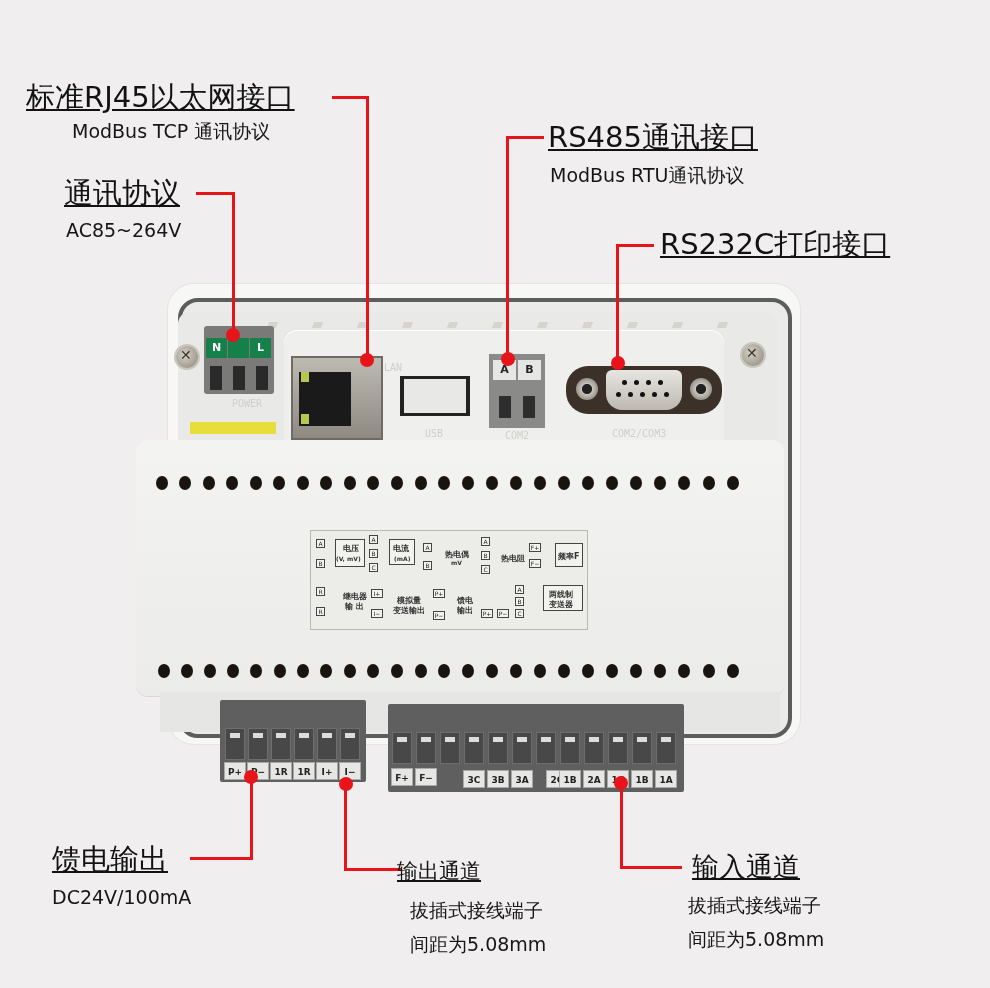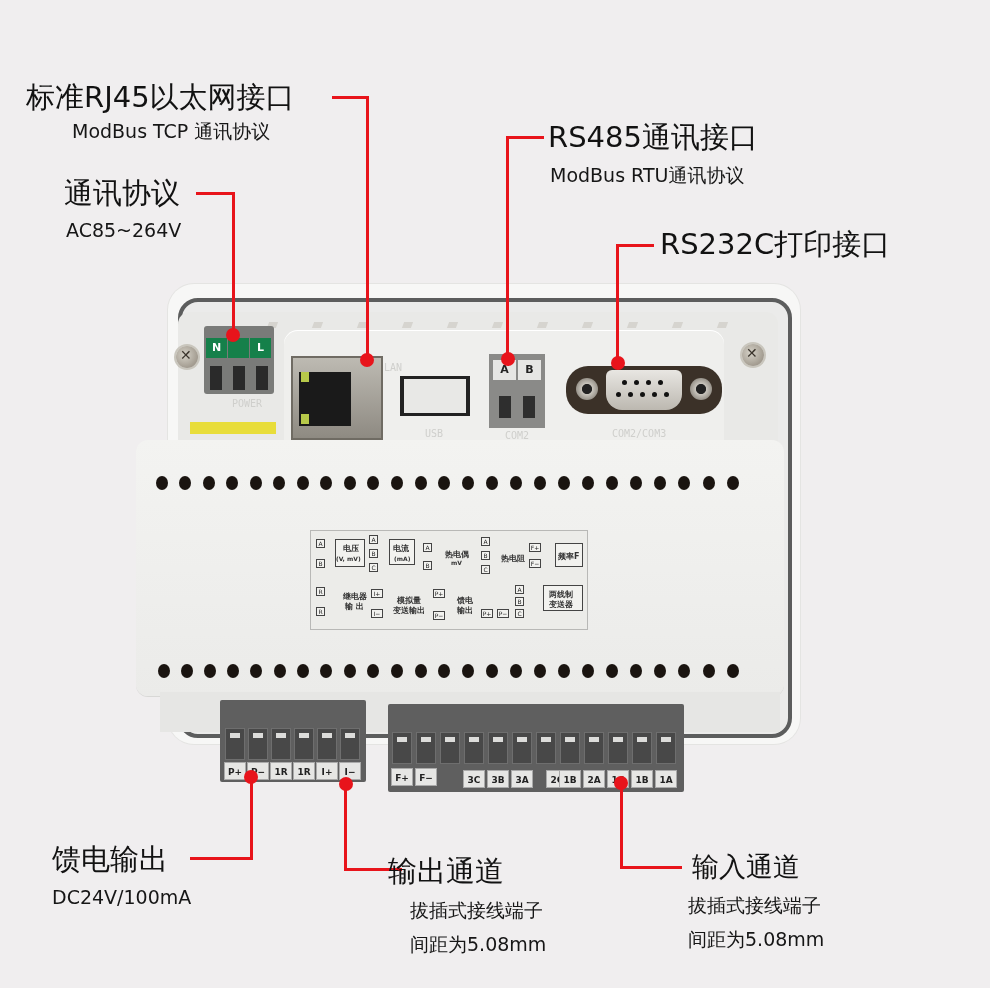--- a/index.html
+++ b/index.html
@@ -1,18 +1,18 @@
 <!DOCTYPE html>
 <html><head>
 <meta charset="utf-8">
 <style>
   * { box-sizing: border-box; margin: 0; padding: 0; }
   body { width: 990px; height: 988px; background: #f0eeef; position: relative; overflow: hidden; font-family: "DejaVu Sans", "Liberation Sans", sans-serif; color: #111; }
   .abs { position: absolute; }
-  .title { font-size: 29px; line-height: 34px; white-space: nowrap; color: #121212; }
+  .title { font-size: 29px; line-height: 34px; white-space: nowrap; color: #121212; text-decoration: underline; }
   .sub { font-size: 19px; line-height: 24px; white-space: nowrap; color: #161616; }
   .line { position: absolute; background: #e8141b; }
   .dot { position: absolute; width: 14px; height: 14px; border-radius: 50%; background: #e8141b; }
 
   
   .frame { position: absolute; left: 168px; top: 284px; width: 632px; height: 460px; border-radius: 26px; background: #f7f7f6; box-shadow: 0 0 0 1px #e4e4e2; }
   .gasket { position: absolute; left: 178px; top: 298px; width: 614px; height: 440px; border-radius: 20px; border: 4px solid #5c5d5d; background: #ebebea; }
   .top-plate { position: absolute; left: 178px; top: 312px; width: 600px; height: 130px; background: #e9e9e7; border-radius: 12px 12px 0 0; }
   .vent-slot { position: absolute; width: 9px; height: 6px; background: #d6d4cf; transform: skewX(-20deg); }
   .port-block { position: absolute; left: 284px; top: 330px; width: 440px; height: 110px; background: #efefed; border-radius: 14px 14px 0 0; box-shadow: inset 0 1px 0 #fff; }
@@ -305,19 +305,19 @@
 <div class="abs sub" style="left:66px;top:218px">AC85~264V</div>
 
 <div class="abs title" style="left:548px;top:120px">RS485通讯接口</div>
 <div class="abs sub" style="left:550px;top:163px">ModBus RTU通讯协议</div>
 
 <div class="abs title" style="left:660px;top:227px">RS232C打印接口</div>
 
 <div class="abs title" style="left:52px;top:842px">馈电输出</div>
 <div class="abs sub" style="left:52px;top:885px">DC24V/100mA</div>
 
-<div class="abs title" style="left:388px;top:854px;font-size:29px">输出通道</div>
+<div class="abs title" style="left:397px;top:854px;font-size:21px">输出通道</div>
 <div class="abs sub" style="left:410px;top:898px">拔插式接线端子</div>
 <div class="abs sub" style="left:410px;top:932px">间距为5.08mm</div>
 
 <div class="abs title" style="left:692px;top:850px;font-size:27px">输入通道</div>
 <div class="abs sub" style="left:688px;top:893px">拔插式接线端子</div>
 <div class="abs sub" style="left:688px;top:927px">间距为5.08mm</div>
 
 </body></html>

